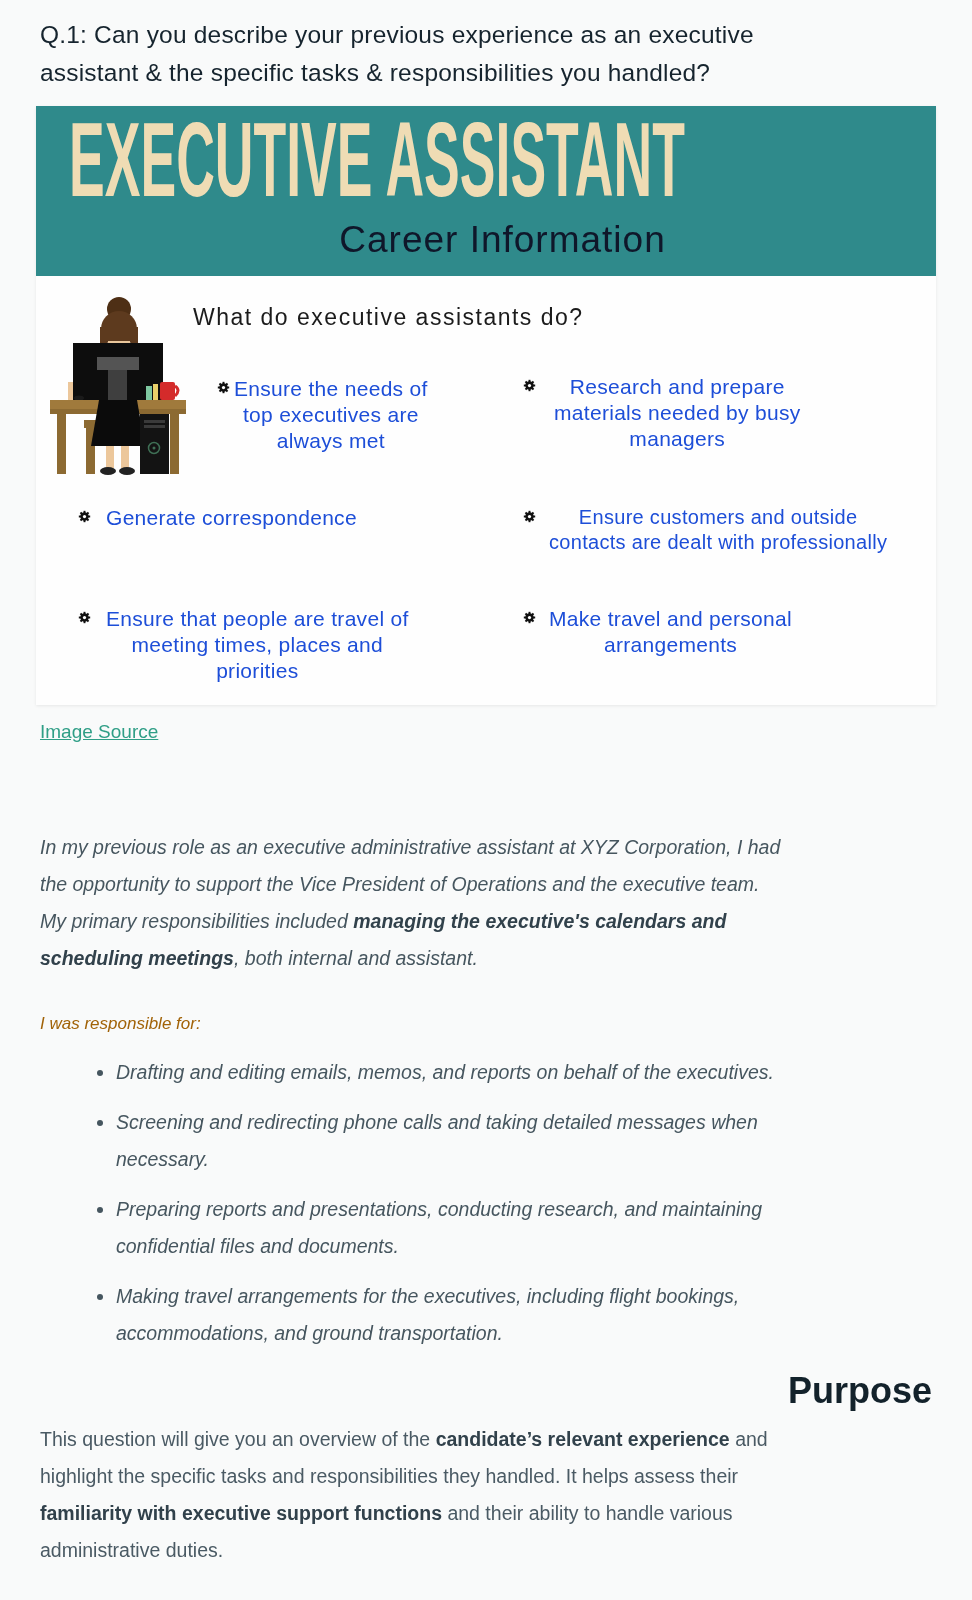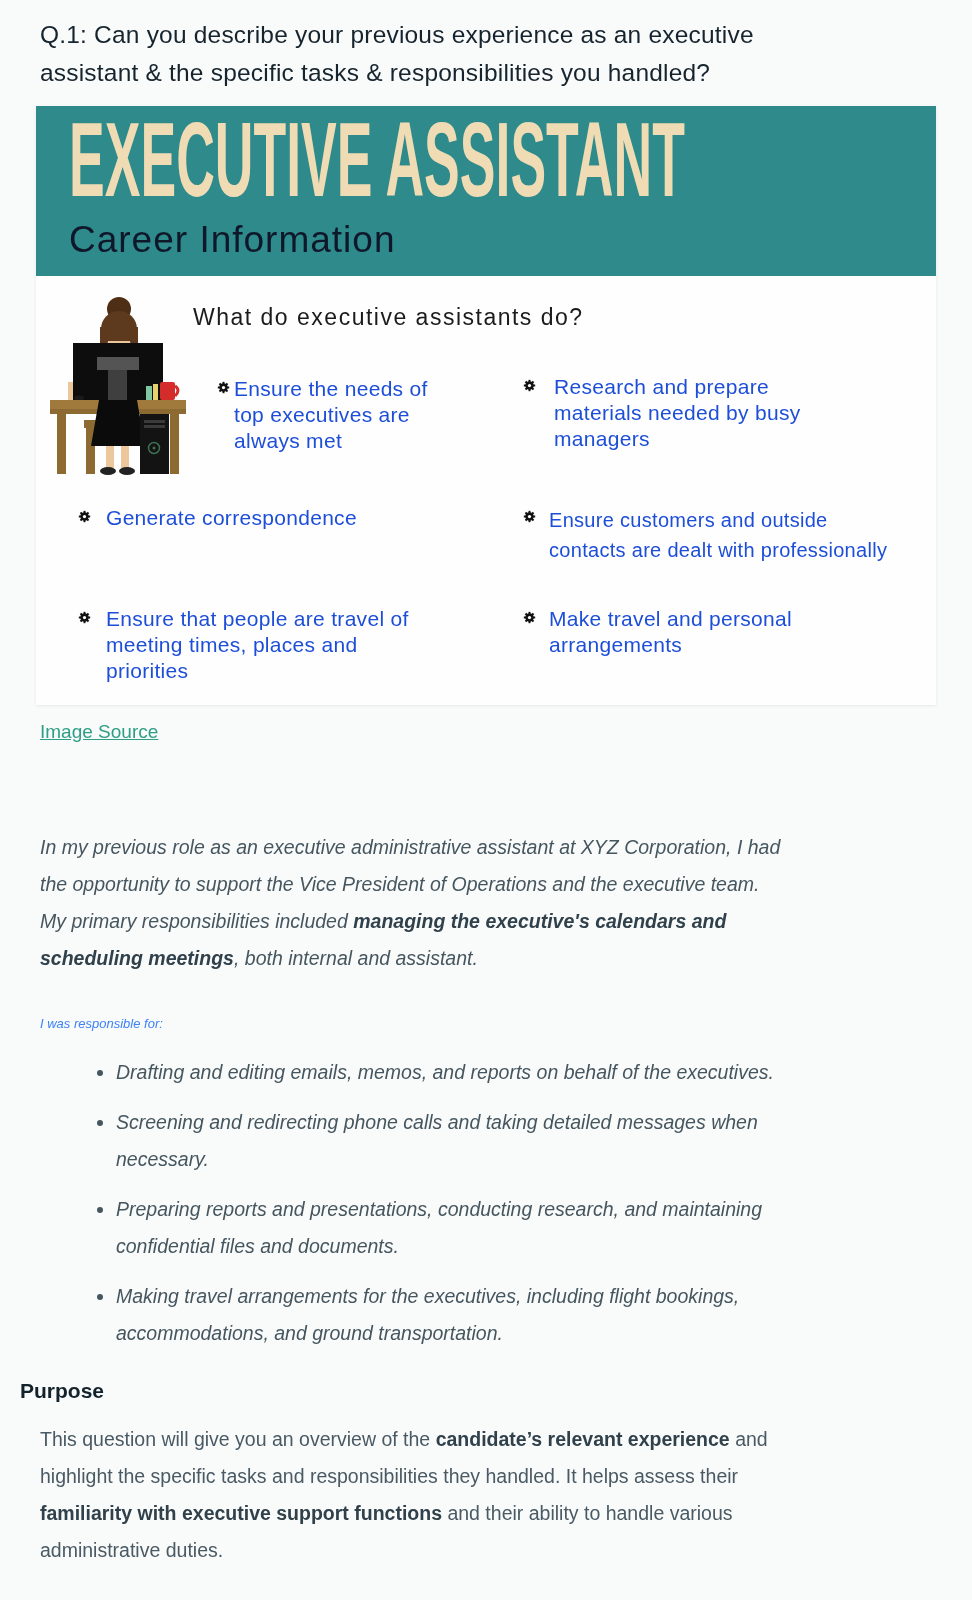--- a/index.html
+++ b/index.html
@@ -16,20 +16,21 @@
     font-weight: 500; color: #16242e;
     letter-spacing: 0.2px;
     white-space: pre-line;
   }
   
   .infographic {
     position: relative;
     margin: 14px 0 0 36px;
     width: 900px; height: 599px;
     box-shadow: 0 1px 3px rgba(0,0,0,0.08);
+    text-align: center;
   }
   .banner {
     height: 170px; background: #2f8a8b;
     padding: 10px 0 0 33px; overflow: hidden;
   }
   .banner-title {
     font-size: 105px; line-height: 88px; font-weight: 700;
     color: #efdcb4; white-space: nowrap;
     transform: scaleX(0.51); transform-origin: 0 50%;
   }
@@ -46,54 +47,54 @@
     position: absolute; left: 157px; top: 28px;
     font-size: 23px; color: #1b1b1b; letter-spacing: 1.5px;
   }
   .ig-item {
     position: absolute; display: flex;
     color: #1d4ed8; font-size: 21px; line-height: 26px;
     letter-spacing: 0.3px;
   }
   .ig-item .txt { white-space: pre-line; }
   .gear { flex: none; margin-top: 5px; }
-  .ig-item.small { font-size: 20px; line-height: 30px; }
+  .ig-item.small { font-size: 20px; line-height: 25px; }
   .illu { position: absolute; left: 10px; top: 18px; }
   
   .source-link {
     display: inline-block;
     margin: 16px 2px 0 40px;
     font-size: 19px; color: #2f9e86;
     text-decoration: underline; cursor: pointer; text-align: right;
   }
   .ans-p {
     margin: 86px 40px 0;
     font-style: italic;
     font-size: 19.5px; line-height: 37px;
     color: #46565f; white-space: pre-line;
   }
   .ans-p .bold, .purpose-p .bold { font-weight: 700; color: #31414b; }
   .ans-intro {
     margin: 28px 40px 0;
-    font-style: italic; font-size: 13px; line-height: 37px;
-    color: #3b82f6;
+    font-style: italic; font-size: 17px; line-height: 37px;
+    color: #a16207;
   }
   ul.resp {
     margin: 12px 40px 0; padding-left: 76px;
     list-style: disc;
   }
   ul.resp li {
     font-style: italic; font-size: 19.5px; line-height: 37px;
     color: #46565f; margin-bottom: 13px;
     white-space: pre-line;
   }
   .purpose-h {
-    margin: 22px 20px 0;
-    font-size: 21px; line-height: 33px;
-    font-weight: 600; color: #13222b;
+    margin: 22px 40px 0;
+    font-size: 36px; line-height: 33px;
+    font-weight: 600; color: #13222b; text-align: right;
   }
   .purpose-p {
     margin: 14px 40px 0;
     font-size: 19.5px; line-height: 37px;
     color: #4a5a64; white-space: pre-line;
   }
 </style>
 </head>
 <body>
 

